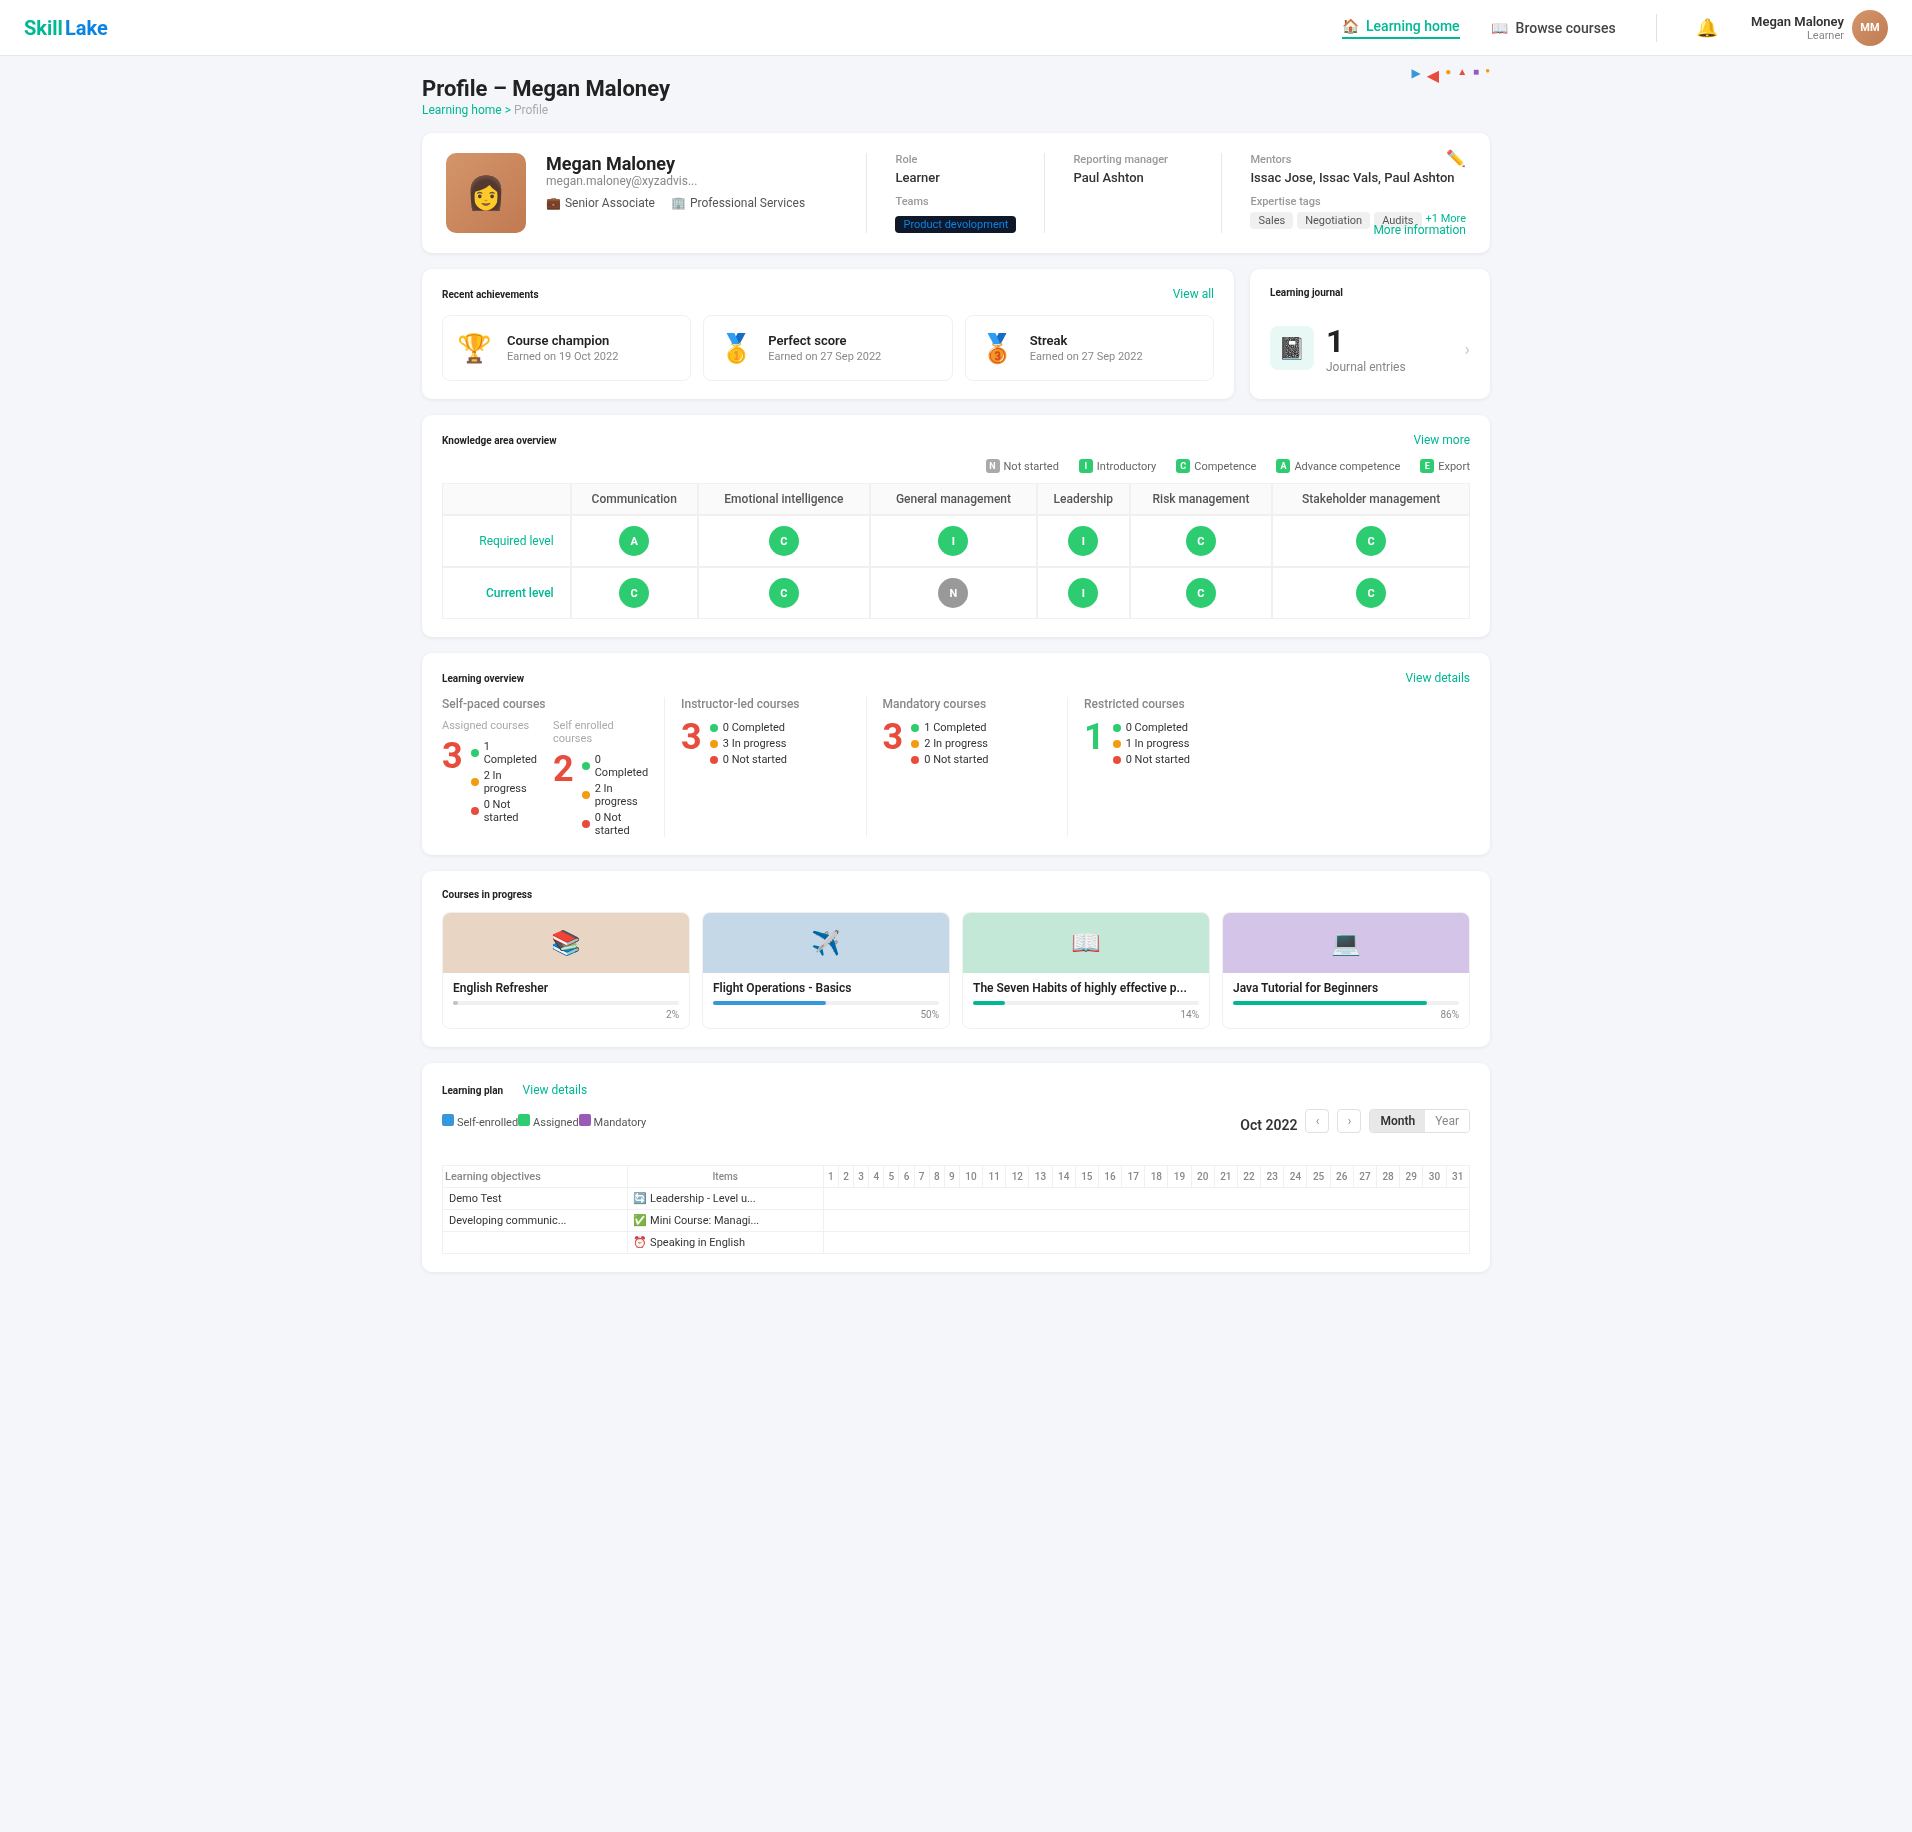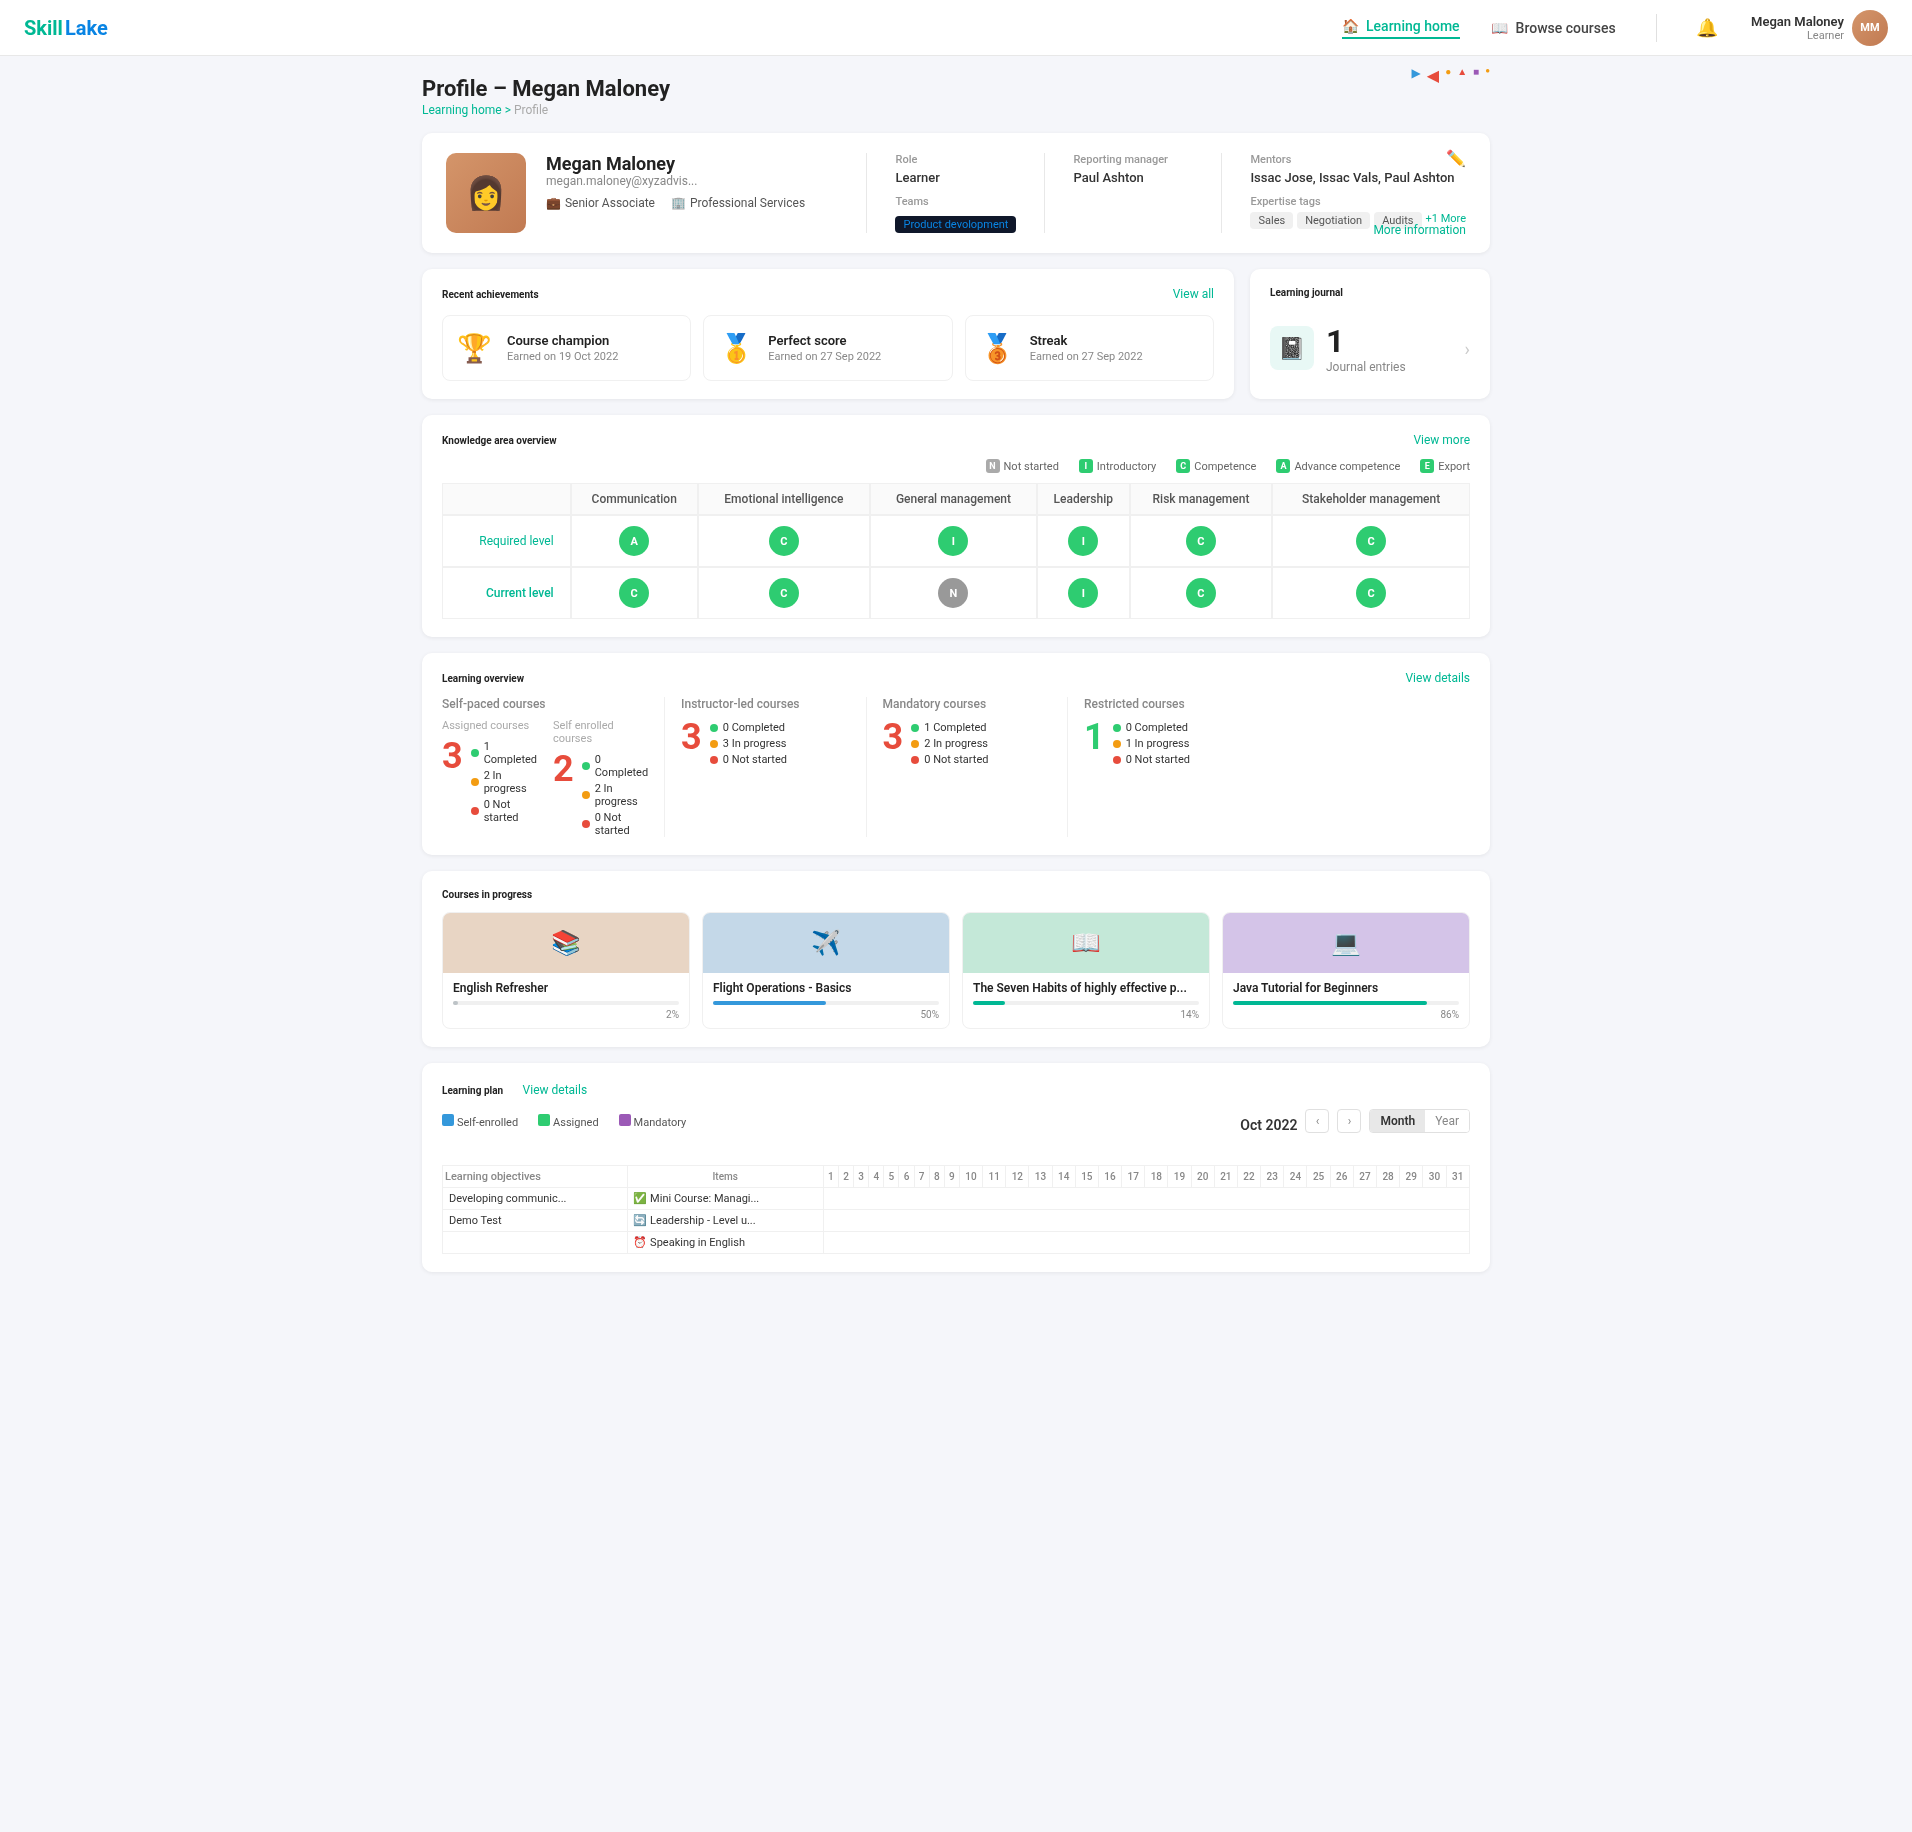--- a/index.html
+++ b/index.html
@@ -102,21 +102,21 @@
     .course-thumb { height: 60px; width: 100%; object-fit: cover; display: flex; align-items: center; justify-content: center; font-size: 24px; }
     .course-info { padding: 8px 10px; }
     .course-name { font-size: 12px; font-weight: 600; color: #222; margin-bottom: 6px; }
     .course-progress-bar { height: 4px; background: #f0f0f0; border-radius: 2px; margin-bottom: 4px; }
     .course-progress-fill { height: 100%; border-radius: 2px; background: #00b894; }
     .course-progress-text { font-size: 10px; color: #888; text-align: right; }
 
     
     .plan-card { background: #fff; border-radius: 10px; padding: 18px 20px; margin-bottom: 16px; box-shadow: 0 1px 4px rgba(0,0,0,0.07); }
     .plan-header { display: flex; justify-content: space-between; align-items: center; margin-bottom: 12px; }
-    .plan-legend { display: flex; gap: 20px; font-size: 11px; color: #555; }
+    .plan-legend { display: flex; gap: 0; font-size: 11px; color: #555; }
     .legend-color { width: 12px; height: 12px; border-radius: 2px; display: inline-block; margin-right: 3px; }
     .plan-controls { display: flex; align-items: flex-end; gap: 8px; }
     .plan-month { font-size: 14px; font-weight: 600; }
     .plan-nav { width: 24px; height: 24px; border: 1px solid #e0e0e0; border-radius: 4px; display: flex; align-items: center; justify-content: center; cursor: pointer; color: #888; font-size: 12px; }
     .plan-view-toggle { display: flex; border: 1px solid #e0e0e0; border-radius: 4px; overflow: hidden; }
     .plan-view-btn { padding: 4px 10px; font-size: 12px; cursor: pointer; background: #fff; color: #888; }
     .plan-view-btn.active { background: #e8e8e8; color: #333; font-weight: 600; }
     .plan-table { width: 100%; border-collapse: collapse; font-size: 11px; margin-top: 20px; }
     .plan-table th { text-align: center; padding: 4px 2px; color: #888; font-weight: 500; border: 1px solid #f0f0f0; font-size: 10px; }
     .plan-table td { border: 1px solid #f0f0f0; padding: 4px 6px; vertical-align: middle; }
@@ -559,27 +559,27 @@
             <th>26</th>
             <th>27</th>
             <th>28</th>
             <th>29</th>
             <th>30</th>
             <th>31</th>
           </tr>
         </thead>
         <tbody>
           <tr>
-            <td>Developing communic...</td>
-            <td><span>✅</span> Mini Course: Managi...</td>
+            <td>Demo Test</td>
+            <td><span>🔄</span> Leadership - Level u...</td>
             <td colspan="31"></td>
           </tr>
           <tr>
-            <td>Demo Test</td>
-            <td><span>🔄</span> Leadership - Level u...</td>
+            <td>Developing communic...</td>
+            <td><span>✅</span> Mini Course: Managi...</td>
             <td colspan="31"></td>
           </tr>
           <tr>
             <td></td>
             <td><span>⏰</span> Speaking in English</td>
             <td colspan="31"></td>
           </tr>
         </tbody>
       </table>
     </div>

